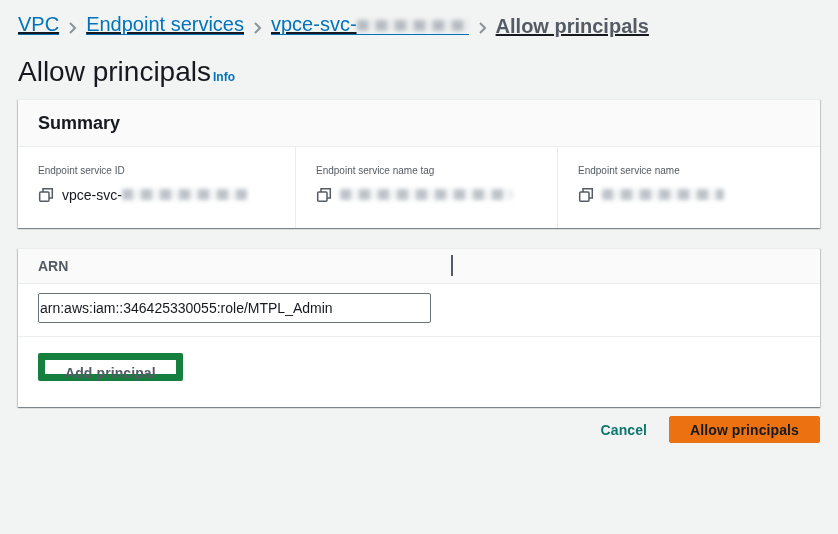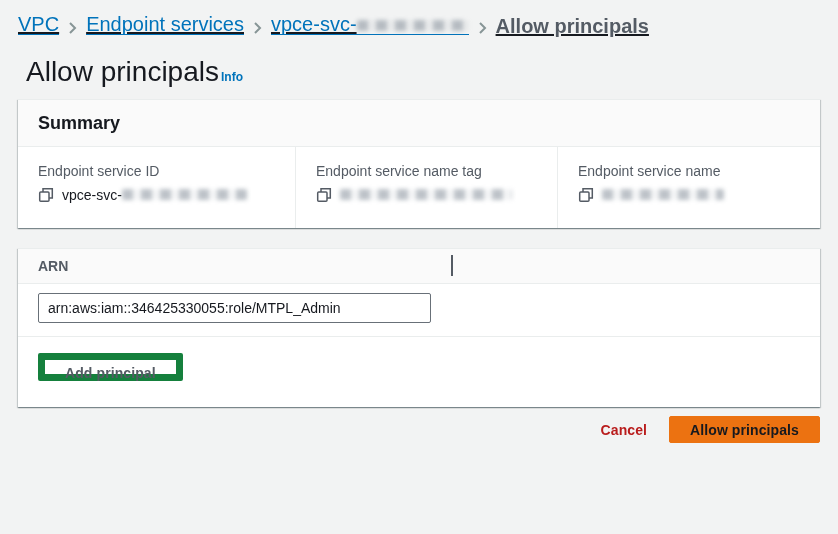--- a/index.html
+++ b/index.html
@@ -24,21 +24,21 @@
 
   
   .redacted {
     display: inline-block; height: 11px; vertical-align: baseline;
     background: repeating-linear-gradient(90deg,
       rgba(110,122,135,.45) 0 11px, rgba(110,122,135,.07) 11px 19px);
     filter: blur(2.2px); border-radius: 2px;
   }
 
   
-  .page-title-row { margin: 20px 0 10px 8px; }
+  .page-title-row { margin: 20px 0 10px 0; }
   h1 { font-size: 28px; line-height: 34px; font-weight: 400; color: #16191f; display: inline; }
   .info-link {
     font-size: 12px; font-weight: 700; color: #0073bb;
     text-decoration: none; cursor: pointer; margin-left: 2px;
   }
 
   
   .card {
     background: #fff;
     box-shadow: 0 1px 1px 0 rgba(0,28,36,.3), 1px 1px 1px 0 rgba(0,28,36,.15), -1px 1px 1px 0 rgba(0,28,36,.15);
@@ -50,54 +50,54 @@
   }
   .card-header h2 { font-size: 18px; line-height: 22px; font-weight: 700; color: #16191f; }
 
   
   .summary-cols { display: flex; }
   .summary-col { padding: 14px 20px 20px 20px; border-right: 1px solid #eaeded; }
   .summary-col:last-child { border-right: none; }
   .col-1 { width: 278px; }
   .col-2 { width: 262px; }
   .col-3 { width: 262px; }
-  .field-label { font-size: 14px; line-height: 20px; color: #545b64; margin-bottom: 4px; }
+  .field-label { font-size: 10px; line-height: 20px; color: #545b64; margin-bottom: 4px; }
   .field-value { font-size: 14px; line-height: 20px; color: #16191f; word-break: break-all; }
   .copy-icon { display: inline-block; vertical-align: -3px; margin-right: 8px; cursor: pointer; }
 
   
   .principals-card { margin-top: 20px; }
   .principals-header { padding: 21px 20px 22px 20px; }
   .table-head {
     position: relative; background: #fafafa; border-bottom: 1px solid #eaeded;
     padding: 8px 20px; font-size: 14px; font-weight: 700; color: #545b64; line-height: 18px;
   }
   .col-divider {
     position: absolute; left: 433px; top: 6px; width: 2px; height: 21px;
     background: #545b64; cursor: col-resize;
   }
   .input-row { padding: 9px 20px 13px 20px; border-bottom: 1px solid #eaeded; background: #fff; }
   .arn-input {
     width: 393px; height: 30px; font-size: 14px; color: #16191f;
     font-family: "Liberation Sans", "DejaVu Sans", sans-serif;
-    border: 1px solid #687078; border-radius: 2px; padding: 0 9px; background: #fff;
+    border: 1px solid #687078; border-radius: 2px; padding: 0 1px; background: #fff;
   }
   .card-footer { padding: 16px 20px 25px 20px; }
 
   
   .btn {
     font-family: "Liberation Sans", "DejaVu Sans", sans-serif;
     font-size: 14px; font-weight: 700; line-height: 18px;
     border-radius: 2px; cursor: pointer; letter-spacing: .1px;
   }
   .btn-secondary {
     background: #fff; color: #545b64; border: 7px solid #15803d;
     padding: 4px 20px; height: 28px;
   }
-  .btn-link { background: none; border: none; color: #b91c1c; padding: 4px 0; }
+  .btn-link { background: none; border: none; color: #0f766e; padding: 4px 0; }
   .btn-primary {
     background: #ec7211; color: #16191f; border: 1px solid #ec7211;
     padding: 4px 20px; height: 27px;
   }
 
   .footer-actions {
     display: flex; justify-content: flex-end; align-items: center;
     gap: 22px; margin-top: 9px;
   }
 </style>

